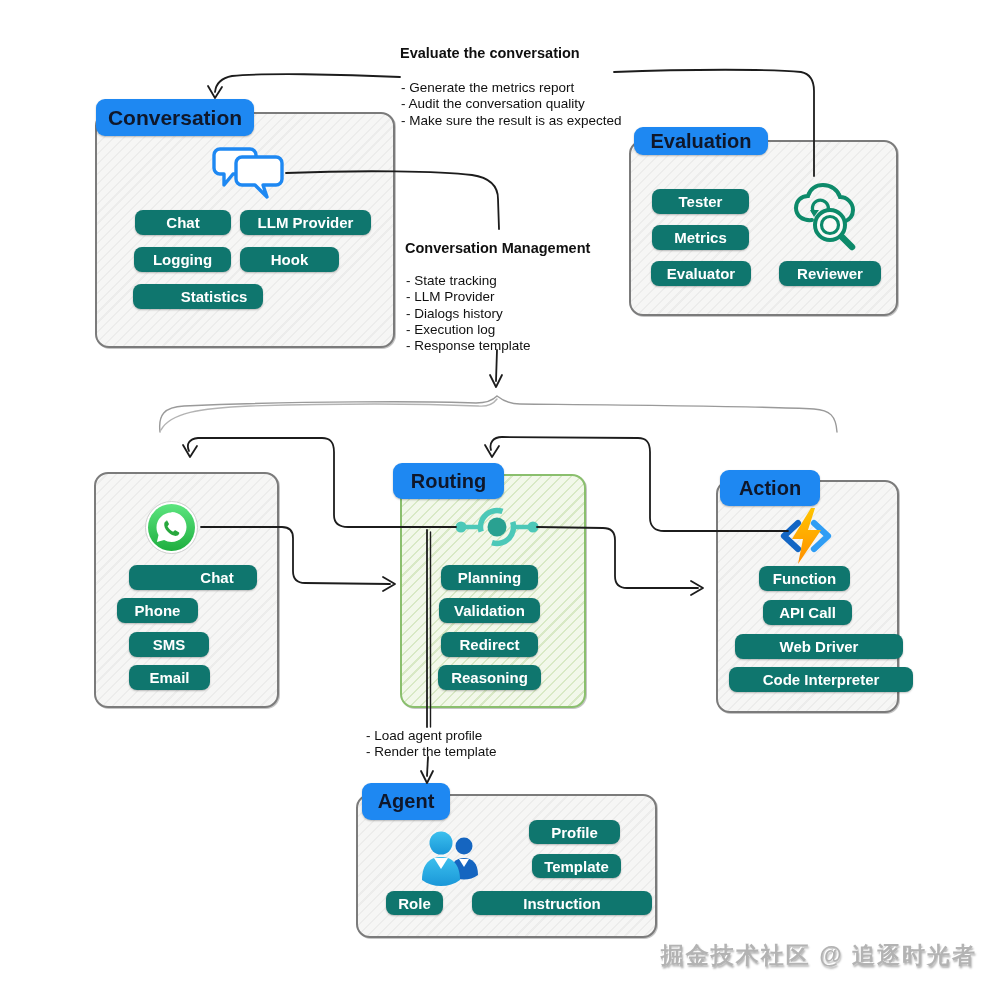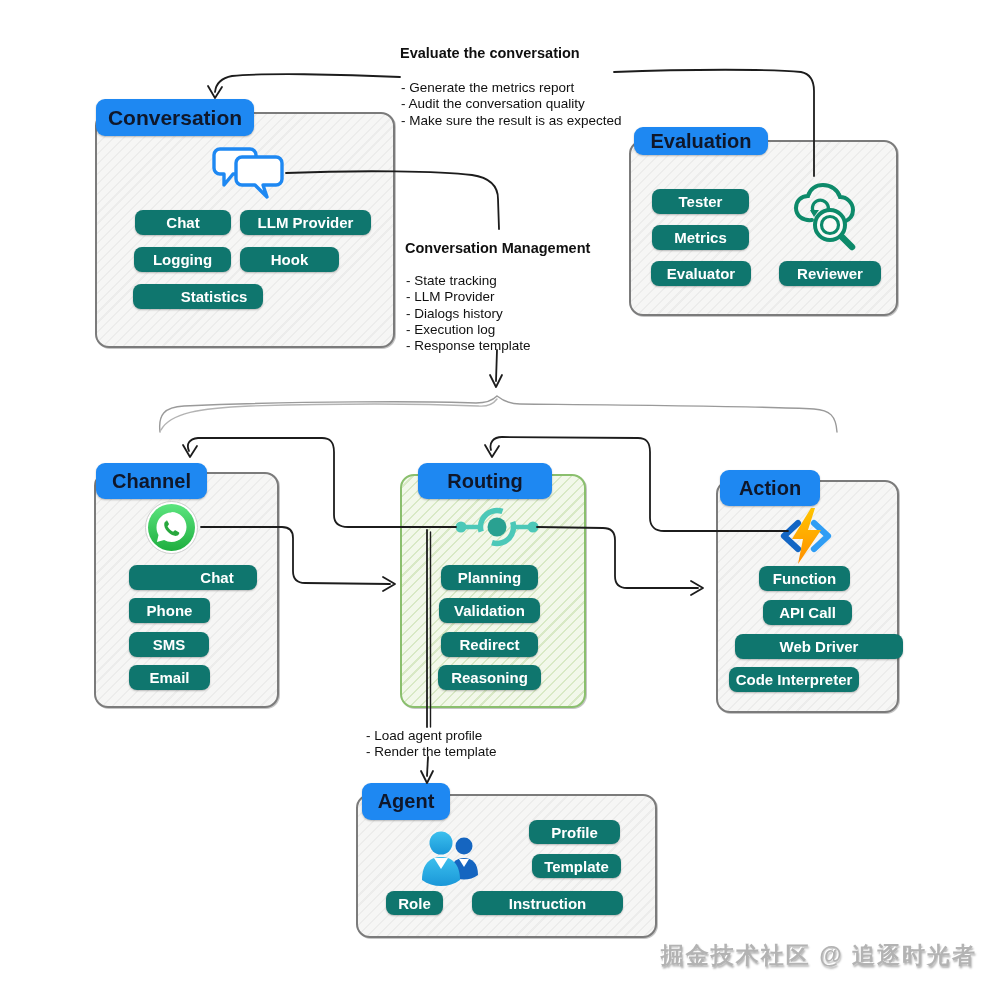--- a/index.html
+++ b/index.html
@@ -33,55 +33,54 @@
 
   <div class="panel" style="left:95px;top:112px;width:296px;height:232px;"></div>
   <div class="panel" style="left:629px;top:140px;width:265px;height:172px;"></div>
   <div class="panel" style="left:94px;top:472px;width:181px;height:232px;"></div>
   <div class="panel green" style="left:400px;top:474px;width:182px;height:230px;"></div>
   <div class="panel" style="left:716px;top:480px;width:179px;height:229px;"></div>
   <div class="panel" style="left:356px;top:794px;width:297px;height:140px;"></div>
 
   <div class="hdr" style="left:96px;top:99px;width:158px;height:37px;font-size:21px;">Conversation</div>
   <div class="hdr" style="left:634px;top:127px;width:134px;height:28px;">Evaluation</div>
-  <div class="hdr" style="left:96px;top:463px;width:111px;height:36px;">Channel</div>
-  <div class="hdr" style="left:418px;top:463px;width:134px;height:36px;">Routing</div>
+  <div class="hdr" style="left:393px;top:463px;width:111px;height:36px;">Routing</div>
   <div class="hdr" style="left:720px;top:470px;width:100px;height:36px;">Action</div>
   <div class="hdr" style="left:362px;top:783px;width:88px;height:37px;">Agent</div>
 
   <div class="pill" style="left:135px;top:210px;width:96px;height:25px;">Chat</div>
   <div class="pill" style="left:240px;top:210px;width:131px;height:25px;">LLM Provider</div>
   <div class="pill" style="left:134px;top:247px;width:97px;height:25px;">Logging</div>
   <div class="pill" style="left:240px;top:247px;width:99px;height:25px;">Hook</div>
   <div class="pill" style="left:133px;top:284px;width:98px;height:25px;padding-left:32px;">Statistics</div>
 
   <div class="pill" style="left:652px;top:189px;width:97px;height:25px;">Tester</div>
   <div class="pill" style="left:652px;top:225px;width:97px;height:25px;">Metrics</div>
   <div class="pill" style="left:651px;top:261px;width:100px;height:25px;">Evaluator</div>
   <div class="pill" style="left:779px;top:261px;width:102px;height:25px;">Reviewer</div>
 
   <div class="pill" style="left:129px;top:565px;width:80px;height:25px;padding-left:48px;">Chat</div>
-  <div class="pill" style="left:129px;top:598px;width:81px;height:25px;border-radius:6px;">Phone</div>
+  <div class="pill" style="left:117px;top:598px;width:81px;height:25px;">Phone</div>
   <div class="pill" style="left:129px;top:632px;width:80px;height:25px;">SMS</div>
   <div class="pill" style="left:129px;top:665px;width:81px;height:25px;">Email</div>
 
   <div class="pill" style="left:441px;top:565px;width:97px;height:25px;">Planning</div>
   <div class="pill" style="left:439px;top:598px;width:101px;height:25px;">Validation</div>
   <div class="pill" style="left:441px;top:632px;width:97px;height:25px;">Redirect</div>
   <div class="pill" style="left:438px;top:665px;width:103px;height:25px;">Reasoning</div>
 
   <div class="pill" style="left:759px;top:566px;width:91px;height:25px;">Function</div>
   <div class="pill" style="left:763px;top:600px;width:89px;height:25px;">API Call</div>
   <div class="pill" style="left:735px;top:634px;width:168px;height:25px;">Web Driver</div>
-  <div class="pill" style="left:729px;top:667px;width:130px;height:25px;">Code Interpreter</div>
+  <div class="pill" style="left:729px;top:667px;width:184px;height:25px;">Code Interpreter</div>
 
   <div class="pill" style="left:529px;top:820px;width:91px;height:24px;">Profile</div>
   <div class="pill" style="left:532px;top:854px;width:89px;height:24px;">Template</div>
   <div class="pill" style="left:386px;top:891px;width:57px;height:24px;">Role</div>
-  <div class="pill" style="left:472px;top:891px;width:151px;height:24px;">Instruction</div>
+  <div class="pill" style="left:472px;top:891px;width:180px;height:24px;">Instruction</div>
 
   <svg class="icon" style="left:210px;top:144px;" width="78" height="58" viewBox="0 0 78 58">
     <path d="M10,5 h30 a6,6 0 0 1 6,6 v13 a6,6 0 0 1 -6,6 h-17 l-9,11 v-11 h-4 a6,6 0 0 1 -6,-6 v-13 a6,6 0 0 1 6,-6 z" fill="#fff" stroke="#1e88f2" stroke-width="3.4" stroke-linejoin="round"></path>
     <path d="M32,13 h34 a6,6 0 0 1 6,6 v16 a6,6 0 0 1 -6,6 h-13 l4,12 -12,-12 h-13 a6,6 0 0 1 -6,-6 v-16 a6,6 0 0 1 6,-6 z" fill="#fff" stroke="#1e88f2" stroke-width="3.4" stroke-linejoin="round"></path>
   </svg>
 
   <svg class="icon" style="left:790px;top:180px;" width="70" height="74" viewBox="0 0 70 74">
     <path d="M22,40 c-9,1 -16,-4 -16,-12 c0,-7 5,-12 12,-12 c2,-7 8,-11 15,-11 c8,0 15,5 17,12 c7,0 13,6 13,13 c0,6 -4,10 -9,12" fill="none" stroke="#0d8a6a" stroke-width="4" stroke-linecap="round"></path>
     <path d="M24,33 a8,8 0 1 1 8,3" fill="none" stroke="#0d8a6a" stroke-width="3.2" stroke-linecap="round"></path>
     <polygon points="20,30 29,30 24,37" fill="#0d8a6a"></polygon>

